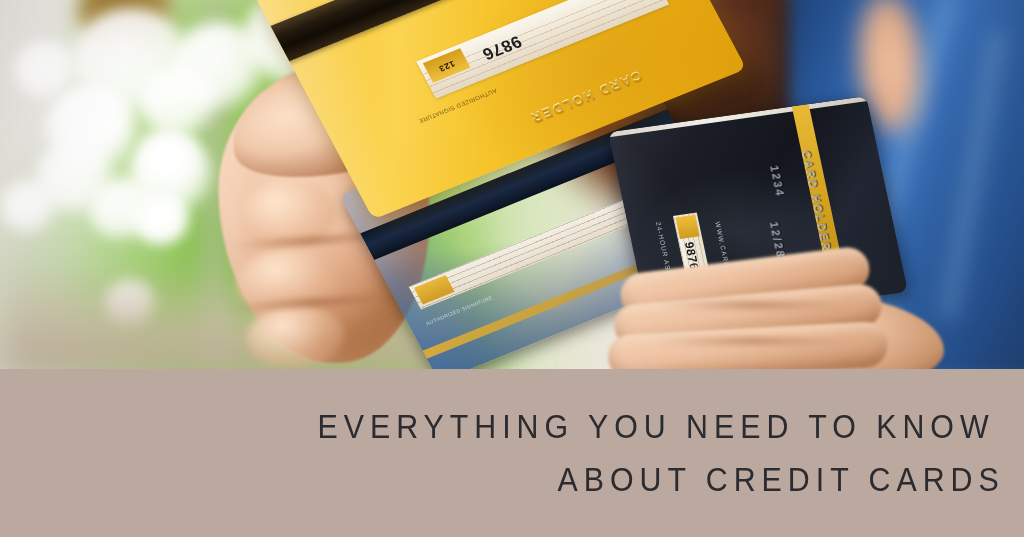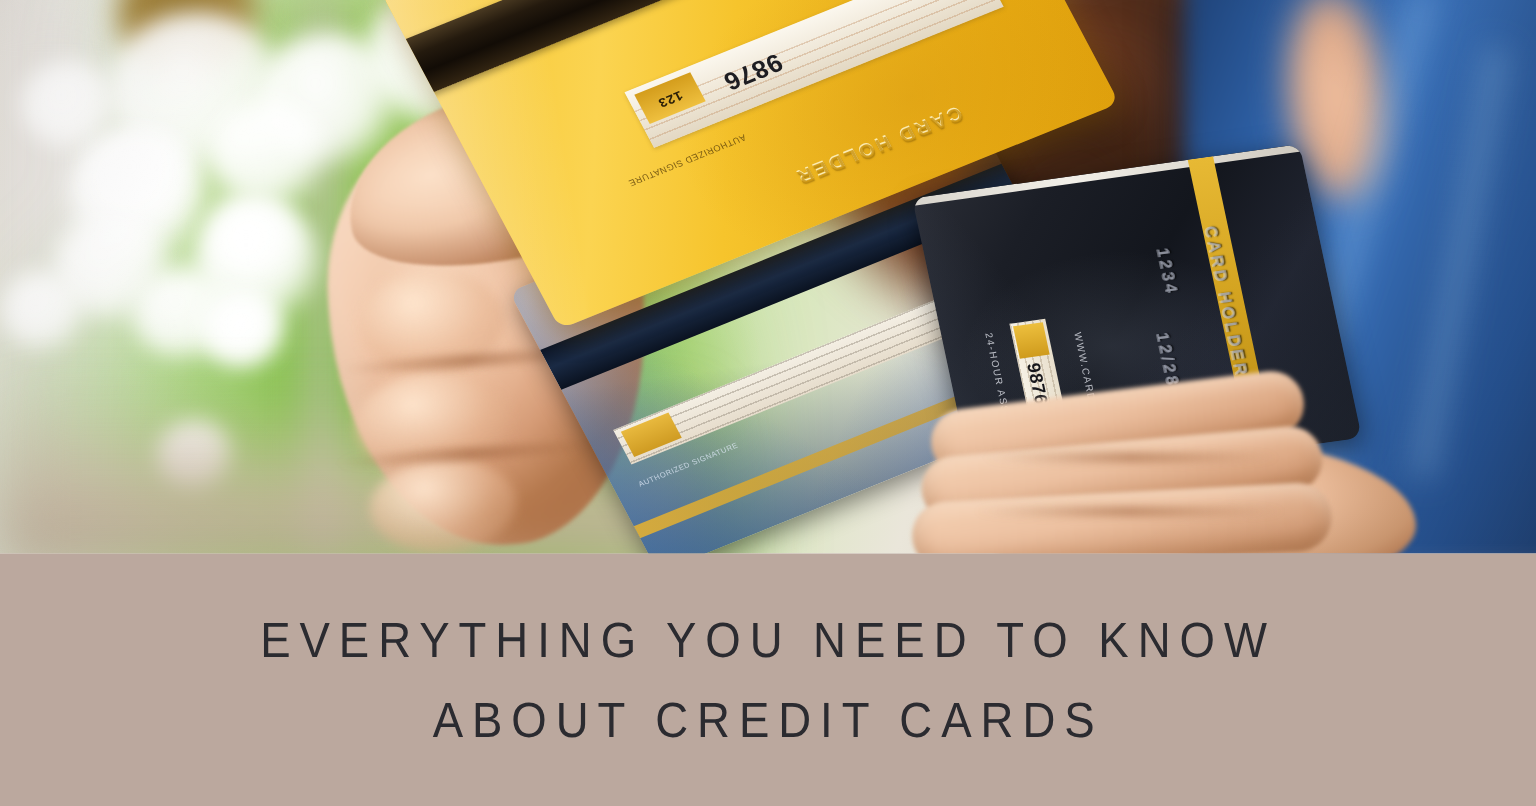--- a/index.html
+++ b/index.html
@@ -372,21 +372,21 @@
 
   
   .banner {
     position: absolute;
     left: 0; top: 369px;
     width: 1024px;
     height: 168px;
     background: #bba89e;
     display: flex;
     flex-direction: column;
-    align-items: center;
+    align-items: flex-end;
     justify-content: center;
   }
   .headline {
     color: #2b2b30;
     font-family: "Liberation Sans", sans-serif;
     font-size: 33px;
     font-weight: 400;
     letter-spacing: 6.5px;
     line-height: 1.62;
     text-align: center;

